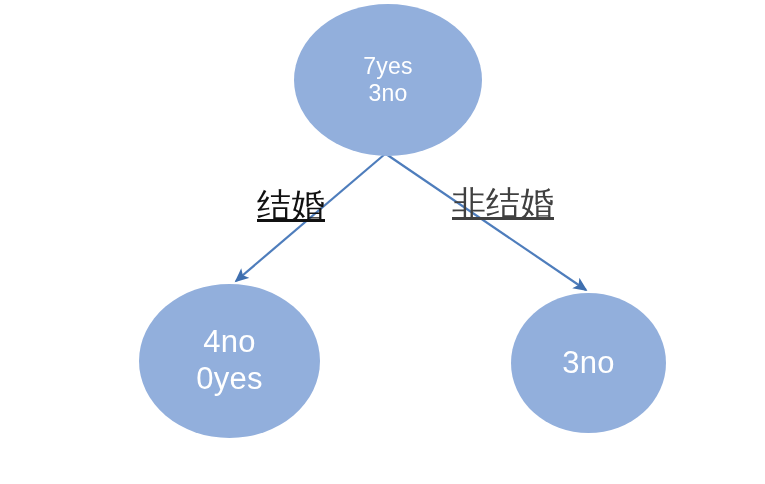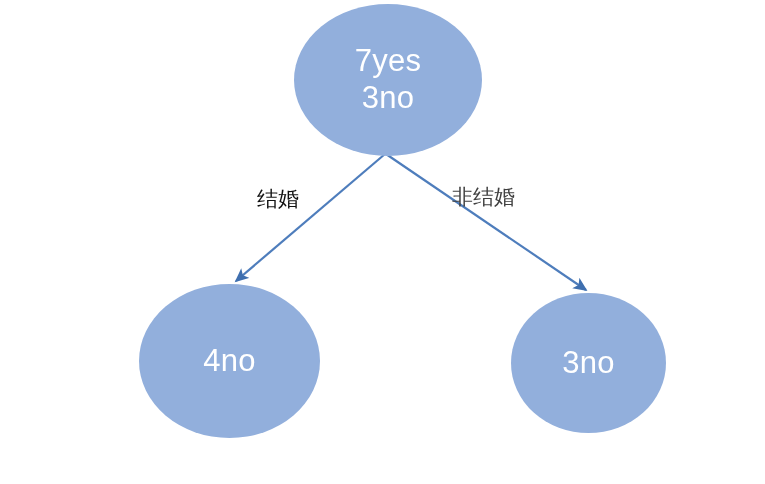--- a/index.html
+++ b/index.html
@@ -39,43 +39,44 @@
   }
   .node-line {
     display: block;
     white-space: pre;
   }
   #node-root {
     left: 294px;
     top: 4px;
     width: 188px;
     height: 152px;
-    font-size: 31px;
+    font-size: 23px;
     text-align: right;
   }
   #node-left {
     left: 139px;
     top: 284px;
     width: 181px;
     height: 154px;
     font-size: 31px;
   }
   #node-right {
     left: 511px;
     top: 293px;
     width: 155px;
     height: 140px;
     font-size: 31px;
   }
   .edge-label {
     position: absolute;
-    font-size: 21px;
+    font-size: 34px;
     line-height: 1;
     white-space: nowrap;
     user-select: none;
+    text-decoration: underline;
   }
   #edge-label-left {
     left: 257px;
     top: 188px;
     color: #111111;
   }
   #edge-label-right {
     left: 452px;
     top: 186px;
     color: #404040;
@@ -101,20 +102,21 @@
     <line x1="386" y1="154" x2="586" y2="290" stroke="#4E7DBC" stroke-width="2.2" marker-end="url(#arrowhead-right)"></line>
   </svg>
 
   <div class="node" id="node-root" style="background:#92AFDC;">
     <span class="node-line">7yes</span>
     <span class="node-line">3no</span>
   </div>
 
   <div class="node" id="node-left" style="background:#92AFDC;">
     <span class="node-line">4no</span>
+    <span class="node-line">0yes</span>
   </div>
 
   <div class="node" id="node-right" style="background:#92AFDC;">
     <span class="node-line">3no</span>
   </div>
 
   <div class="edge-label" id="edge-label-left">结婚</div>
 
   <div class="edge-label" id="edge-label-right">非结婚</div>
 

